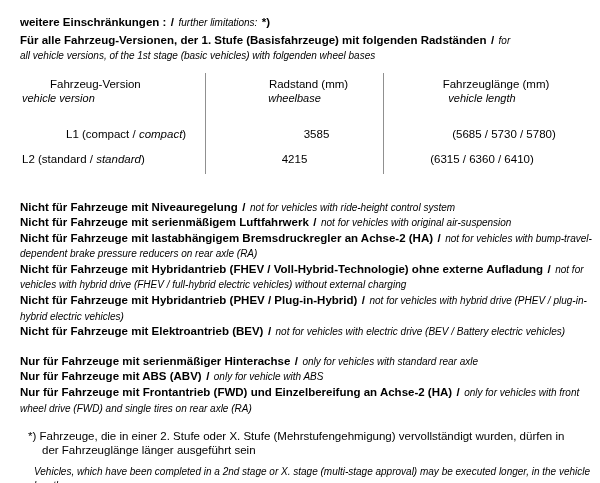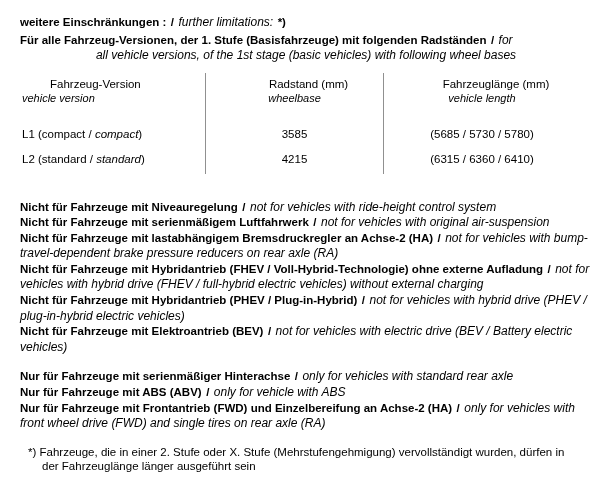--- a/index.html
+++ b/index.html
@@ -7,57 +7,57 @@
   body {
     width: 600px; height: 483px;
     background: #ffffff; color: #000000;
     font-family: "Liberation Sans", sans-serif;
     overflow: hidden;
   }
   .page { padding: 13px 8px 0 20px; width: 600px; }
 
   
   .de { font-weight: 700; font-size: 11.5px; text-align: right; }
-  .en { font-style: italic; font-weight: 400; font-size: 12px; text-align: center; }
+  .en { font-style: italic; font-weight: 400; font-size: 10px; }
   .it { font-style: italic; }
 
   
   .intro p { margin: 0; line-height: 15.5px; }
 
   
   .vtable { display: flex; margin-top: 9px; width: 560px; }
   .vtable .col  { padding: 4px 0 8px 0; }
   .vtable .col1 { width: 185px; padding-left: 2px; text-align: left; }
   .vtable .col2 { width: 178px; border-left: 1px solid #909090; text-align: center; }
   .vtable .col3 { width: 197px; border-left: 1px solid #909090; text-align: center; }
   .th-de { font-size: 11.5px; line-height: 14px; padding-left: 28px; }
   .th-en { font-size: 11px; font-style: italic; line-height: 14px; }
   .cell  { font-size: 11.5px; line-height: 14px; }
-  .rowA  { margin-top: 22px; }
+  .rowA  { margin-top: 22px; margin-left: 44px; }
   .rowB  { margin-top: 11px; }
 
   
   .rules { margin-top: 25px; }
   .rules.nur { margin-top: 14px; }
   .rule { margin: 0; line-height: 13.6px; }
 
   
   .footnote { margin-top: 14px; }
   .fn-de { margin: 8px; font-size: 11.5px; line-height: 14px; padding-left: 14px; text-indent: -14px; }
   .fn-en { margin: 0; margin-left: 14px; line-height: 14px; }
 </style>
 </head>
 <body>
 
 <div class="page">
 
   <div class="intro">
     <p><span class="de">weitere Einschränkungen :</span> <span class="de">/</span> <span class="en">further limitations:</span> <span class="de">*)</span></p>
     <p><span class="de">Für alle Fahrzeug-Versionen, der 1. Stufe (Basisfahrzeuge) mit folgenden Radständen</span> <span class="de">/</span> <span class="en">for</span></p>
-    <p class="en">all vehicle versions, of the 1st stage (basic vehicles) with following wheel bases</p>
+    <p class="en">all vehicle versions, of the 1st stage (basic vehicles) with folgenden wheel bases</p>
   </div>
 
   <div class="vtable">
     <div class="col col1">
       <div class="th-de">Fahrzeug-Version</div>
       <div class="th-en">vehicle version</div>
       <div class="cell rowA"><span>L1 (compact / </span><span class="it">compact</span><span>)</span></div>
       <div class="cell rowB"><span>L2 (standard / </span><span class="it">standard</span><span>)</span></div>
     </div>
     <div class="col col2">

